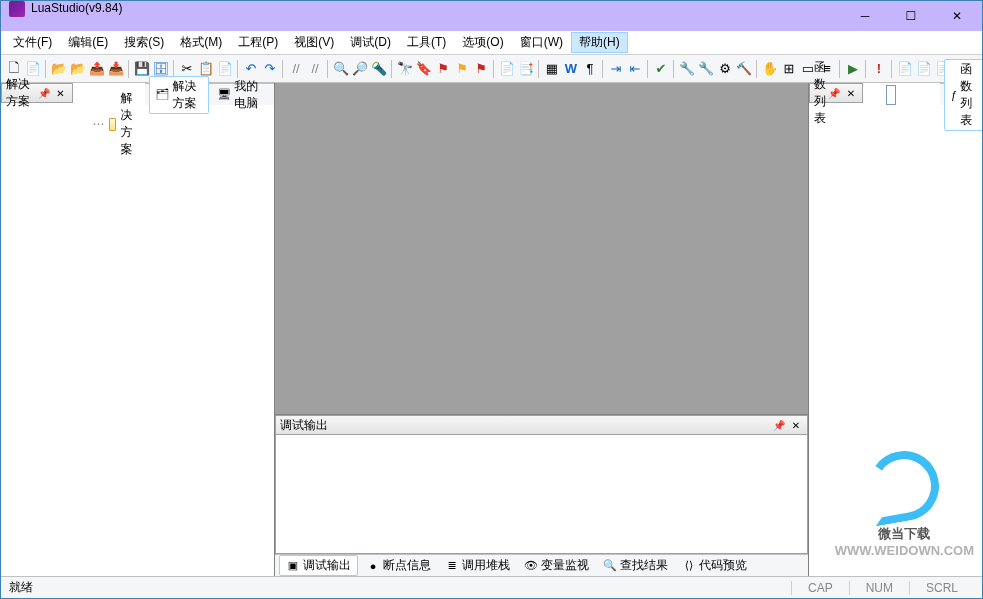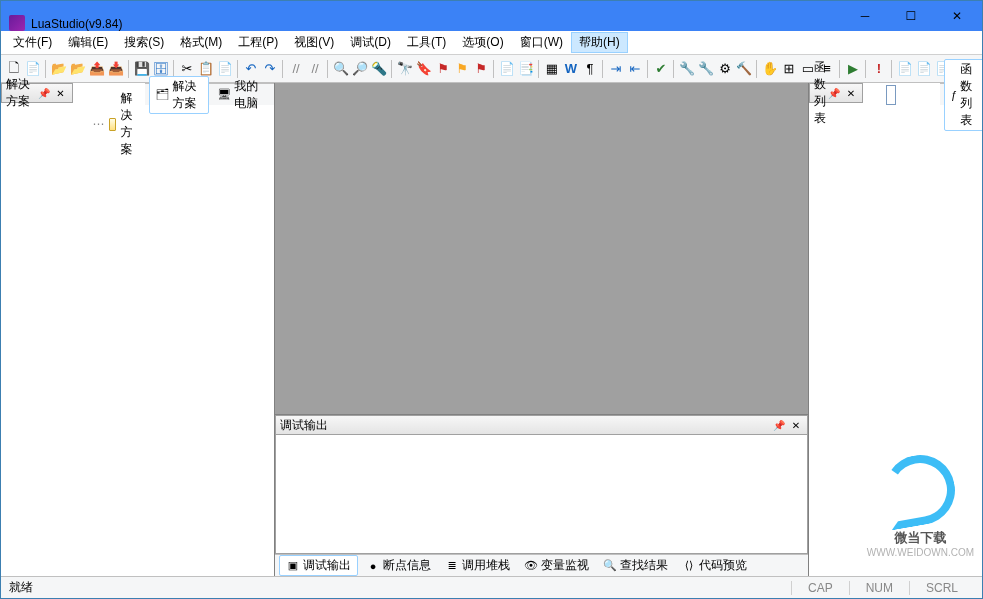--- a/index.html
+++ b/index.html
@@ -1,17 +1,17 @@
 <!DOCTYPE html>
 <html><head>
 <meta charset="utf-8">
 <style>
 * { margin: 0; padding: 0; box-sizing: border-box; font-family: "Microsoft YaHei", Tahoma, sans-serif; font-size: 12px; }
 body { width: 983px; height: 599px; background: #fff; display: flex; flex-direction: column; border: 1px solid #3c7fb1; overflow: hidden; position: relative; }
-.titlebar { height: 30px; display: flex; align-items: flex-end; padding: 0 2px 0 8px; background: #3b82f6; }
+.titlebar { height: 30px; display: flex; align-items: flex-start; padding: 0 2px 0 8px; background: #c4b5fd; }
 .titlebar .appicon { width: 16px; height: 16px; background: linear-gradient(135deg, #6a1b9a, #9c27b0); border-radius: 2px; margin-right: 6px; }
 .titlebar .title { flex: 1; color: #000; }
 .winbtn { width: 46px; height: 30px; display: flex; align-items: center; justify-content: center; color: #000; }
 .menubar { height: 24px; display: flex; align-items: center; padding: 0 4px; background: #fff; border-bottom: 1px solid #d0d0d0; }
 .menuitem { padding: 2px 8px; cursor: default; }
 .menuitem.active { background: #cce8ff; border: 1px solid #99d1ff; padding: 1px 7px; }
 .toolbar { height: 28px; display: flex; align-items: center; padding: 0 4px; background: #f5f6f7; border-bottom: 1px solid #c0c0c0; gap: 1px; overflow: hidden; }
 .tbtn { width: 18px; height: 18px; display: flex; align-items: center; justify-content: center; font-size: 13px; cursor: default; flex-shrink: 0; }
 .tsep { width: 2px; height: 18px; border-left: 1px solid #c0c0c0; margin: 0 2px; flex-shrink: 0; }
 .workspace { flex: 1; display: flex; min-height: 0; }
@@ -35,21 +35,21 @@
 .tabstrip { height: 22px; display: flex; align-items: center; background: #f5f6f7; border-top: 1px solid #c0c0c0; padding: 0 4px; gap: 2px; }
 .tab { display: flex; align-items: center; gap: 3px; padding: 1px 6px; cursor: default; }
 .tab.active { background: #fff; border: 1px solid #99d1ff; border-radius: 2px; }
 .tab .ticon { width: 14px; height: 12px; display: inline-flex; align-items: center; justify-content: center; font-size: 11px; }
 .statusbar { height: 22px; display: flex; align-items: center; background: #f5f6f7; border-top: 1px solid #c0c0c0; padding: 0 8px; }
 .statusbar .stxt { flex: 1; }
 .statusbar .sind { padding: 0 16px; color: #888; border-left: 1px solid #d0d0d0; }
 .watermark { position: absolute; right: 8px; bottom: 40px; text-align: center; pointer-events: none; opacity: 0.9; }
 .watermark .dlogo { width: 70px; height: 70px; border: 8px solid #29b6f6; border-left-color: transparent; border-radius: 50% 50% 50% 0; transform: rotate(-10deg); margin: 0 auto 4px; position: relative; }
 .watermark .dtext { color: #444; font-size: 13px; font-weight: bold; }
-.watermark .durl { color: #aaa; font-size: 10px; }
+.watermark .durl { color: #aaa; font-size: 13px; font-weight: bold; }
 </style>
 </head>
 <body>
 
 <div class="titlebar">
   <div class="appicon"></div>
   <div class="title">LuaStudio(v9.84)</div>
   <div class="winbtn">─</div>
   <div class="winbtn">☐</div>
   <div class="winbtn close">✕</div>

